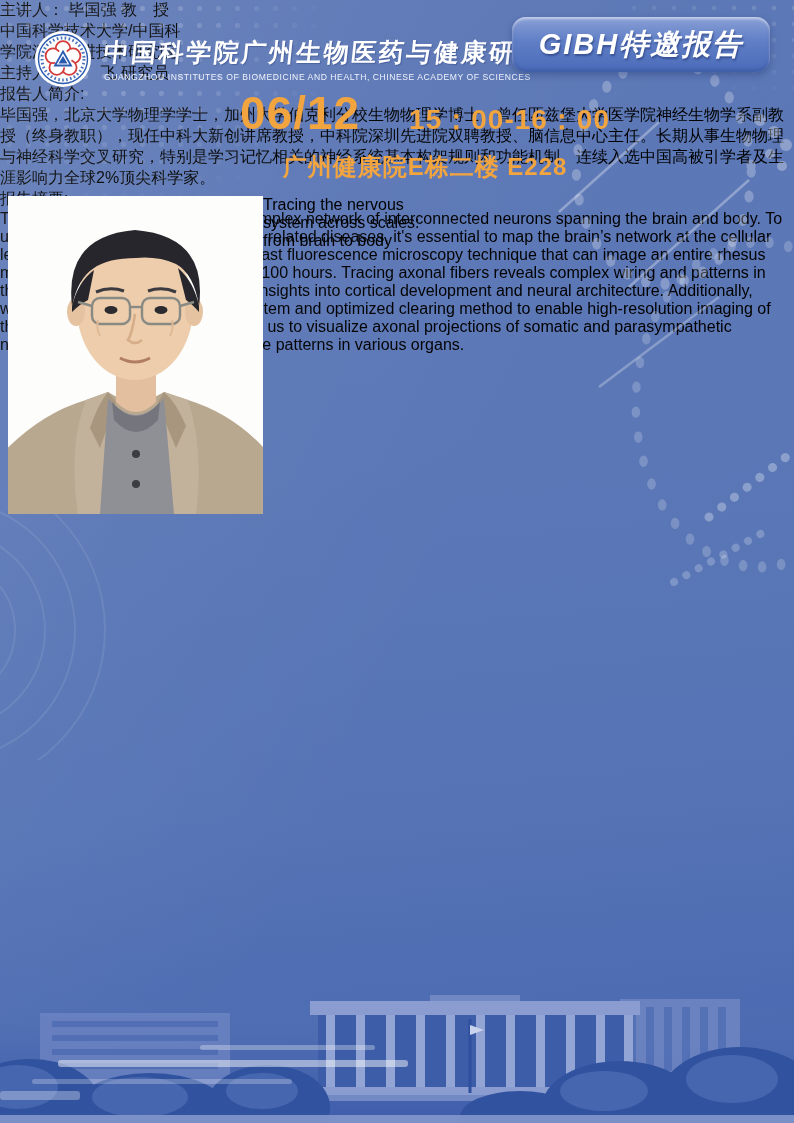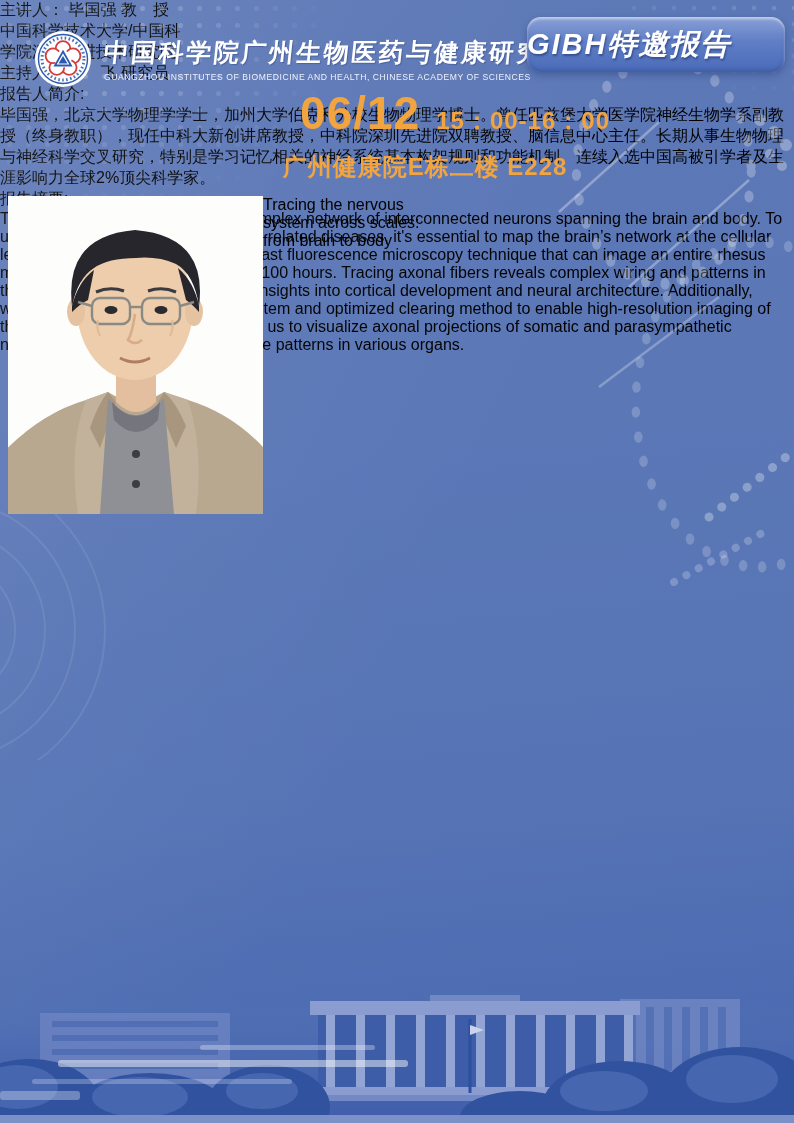--- a/index.html
+++ b/index.html
@@ -42,34 +42,34 @@
   
   .org{position:absolute;left:34px;top:30px;display:flex;align-items:center;gap:12px;}
   .org-emblem{flex:0 0 auto;}
   .org-names{display:flex;flex-direction:column;}
   .org-cn{
     color:#fff;font-size:25px;font-weight:bold;letter-spacing:2.5px;
     transform:skewX(-6deg);text-shadow:1px 1px 1px rgba(40,60,120,.4);white-space:nowrap;
   }
   .org-en{color:#eef2fb;font-size:8.6px;letter-spacing:.55px;margin-top:3px;white-space:nowrap;font-weight:normal;}
   .badge{
-    position:absolute;right:9px;top:17px;width:258px;height:55px;border-radius:14px;
+    position:absolute;right:24px;top:17px;width:258px;height:55px;border-radius:14px;
     background:linear-gradient(180deg,#8aa0d6 0%,#5f7ec6 45%,#4b6bb9 100%);
     box-shadow:inset 0 2px 3px rgba(255,255,255,.55),inset 0 -2px 4px rgba(30,55,120,.35),0 3px 7px rgba(25,45,100,.35);
-    display:flex;align-items:center;justify-content:flex-start;
+    display:flex;align-items:center;justify-content:center;
   }
   .badge span{
     color:#fff;font-style:italic;font-weight:900;font-size:29px;letter-spacing:2px;
     text-shadow:1px 2px 2px rgba(30,50,110,.55);white-space:nowrap;
   }
   
   .schedule{position:absolute;left:240px;top:86px;width:370px;text-align:center;color:#F2A43E;}
-  .sched-line1{display:flex;justify-content:flex-end;align-items:baseline;gap:16px;}
+  .sched-line1{display:flex;justify-content:space-between;align-items:baseline;gap:16px;}
   .date{font-size:46px;font-weight:bold;letter-spacing:1px;}
-  .time{font-size:24px;font-weight:bold;letter-spacing:1px;}
+  .time{font-size:28px;font-weight:bold;letter-spacing:1px;}
   .venue{font-size:24px;font-weight:bold;margin-top:11px;letter-spacing:1px;}
   
   .photo{position:absolute;left:8px;top:196px;width:255px;height:318px;background:#fff;overflow:hidden;}
   .title-band{
     position:absolute;left:263px;top:196px;width:527px;height:137px;
     background:linear-gradient(100deg,#8а9; background:linear-gradient(100deg,#8b9cc8 0%,#93a5ce 55%,#9dafd7 100%);
     padding:12px 0 0 26px;
   }
   .title-line{
     color:#F1A238;font-weight:bold;font-size:36px;line-height:41px;letter-spacing:3.5px;

